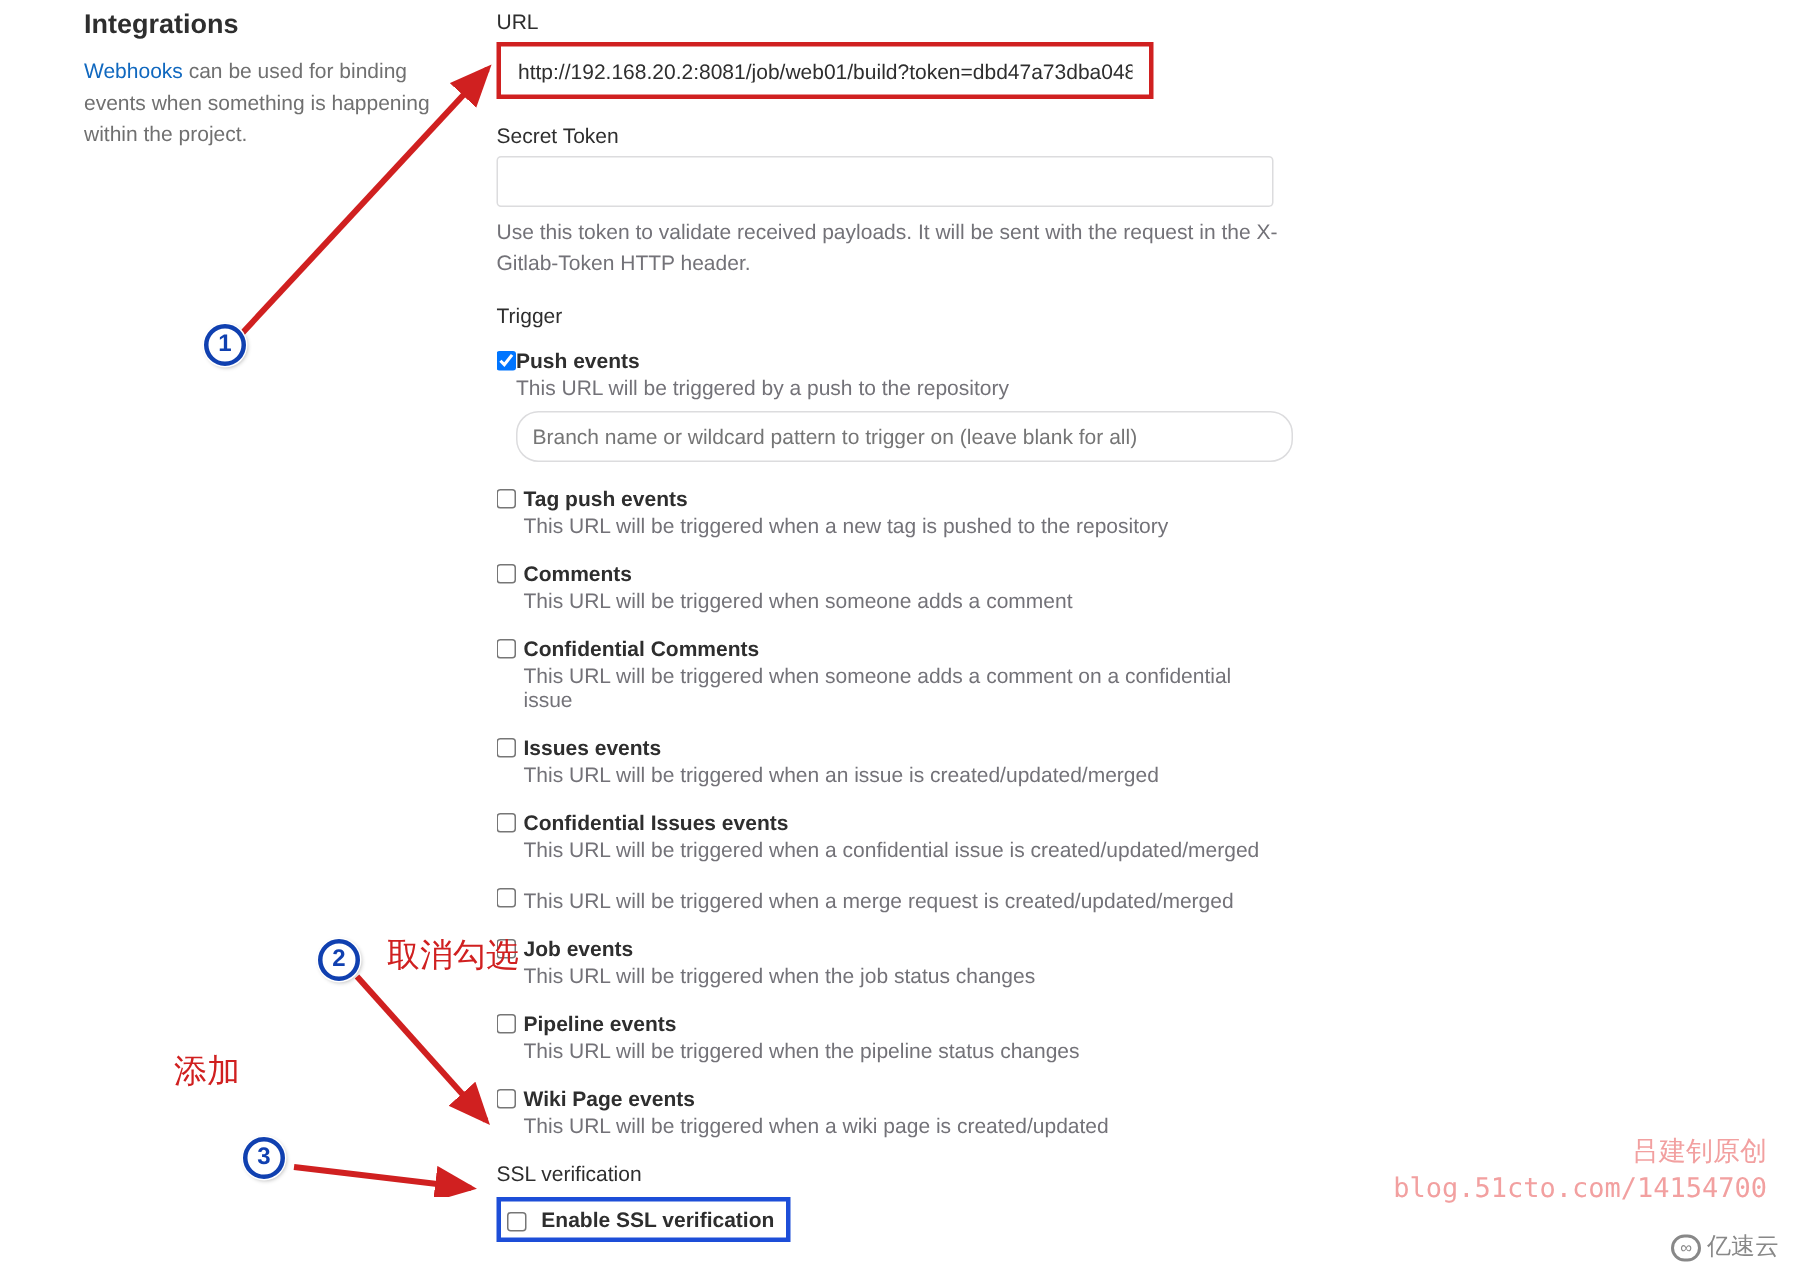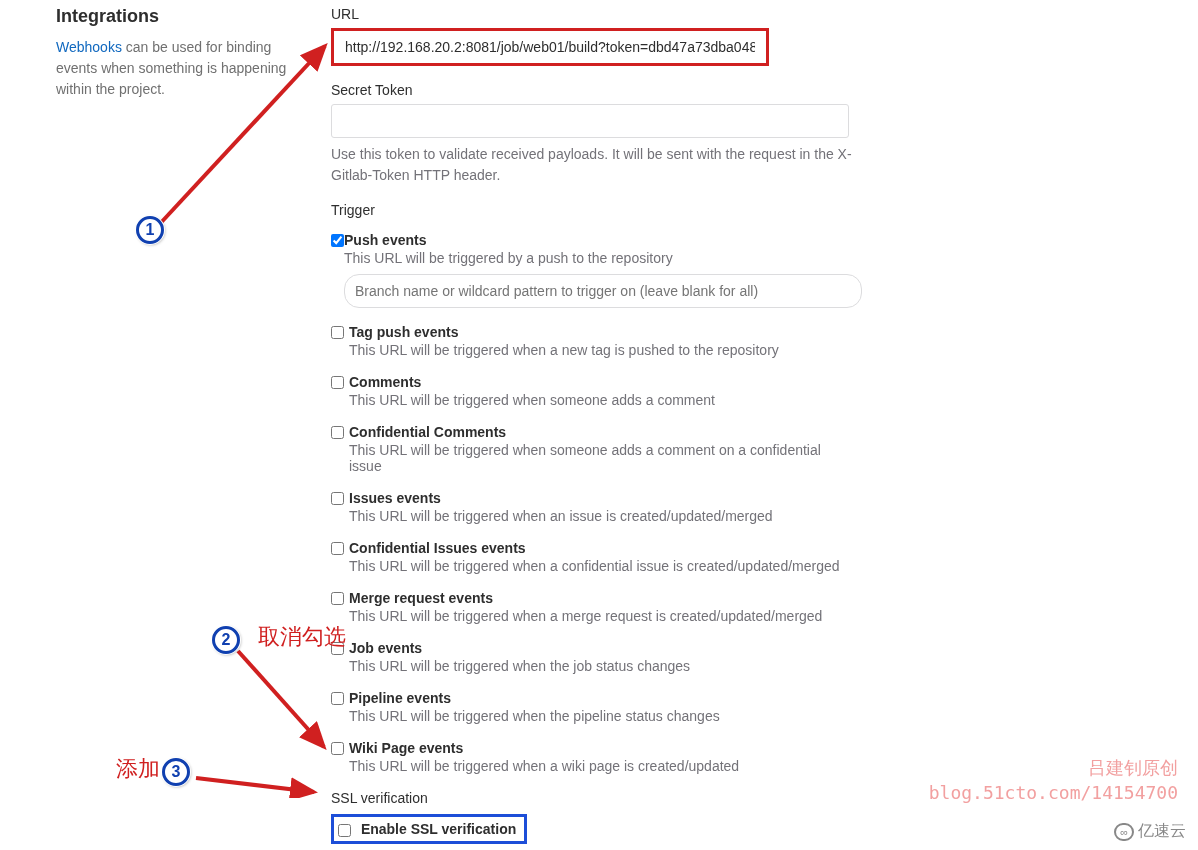--- a/index.html
+++ b/index.html
@@ -98,21 +98,20 @@
         <div class="cb-row">
           <div class="cb-col"><input type="checkbox" style=""></div>
           <div class="cb-content">
             <div class="cb-title">Confidential Issues events</div>
             <div class="cb-desc">This URL will be triggered when a confidential issue is created/updated/merged</div>
           </div>
         </div>
         <div class="cb-row">
           <div class="cb-col"><input type="checkbox" style=""></div>
           <div class="cb-content">
-            <div class="cb-title">Merge request events</div>
             <div class="cb-desc">This URL will be triggered when a merge request is created/updated/merged</div>
           </div>
         </div>
         <div class="cb-row">
           <div class="cb-col"><input type="checkbox" style=""></div>
           <div class="cb-content">
             <div class="cb-title">Job events</div>
             <div class="cb-desc">This URL will be triggered when the job status changes</div>
           </div>
         </div>
@@ -165,21 +164,21 @@
         <path d="M0,0 L7,3 L0,6 Z" fill="#d02020"></path>
       </marker>
     </defs>
   <line x1="4" y1="10" x2="122" y2="24" stroke="#d02020" stroke-width="4" marker-end="url(#ah3)"></line>
 </svg>
 
 <div class="annot-num" style="left:136px; top:216px;">1</div>
 <div class="annot-num" style="left:212px; top:626px;">2</div>
 <div class="annot-num" style="left:162px; top:758px;">3</div>
 <div class="annot-text" style="left:258px; top:622px;">取消勾选</div>
-<div class="annot-text" style="left:116px; top:754px;">添加</div>
+<div class="annot-text" style="left:116px; top:699px;">添加</div>
 
 <div class="watermark">
   <div>吕建钊原创</div>
   <div>blog.51cto.com/14154700</div>
 </div>
 <div class="logo-wm">
   <span class="logo-circ">∞</span>
     <span>亿速云</span>
 </div>
 

